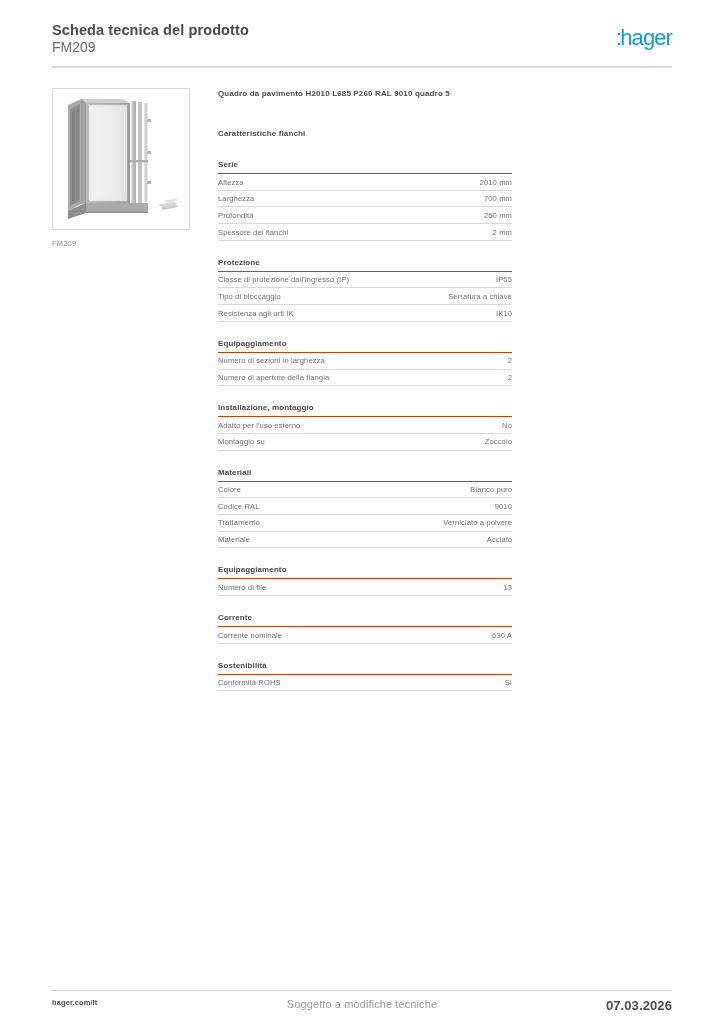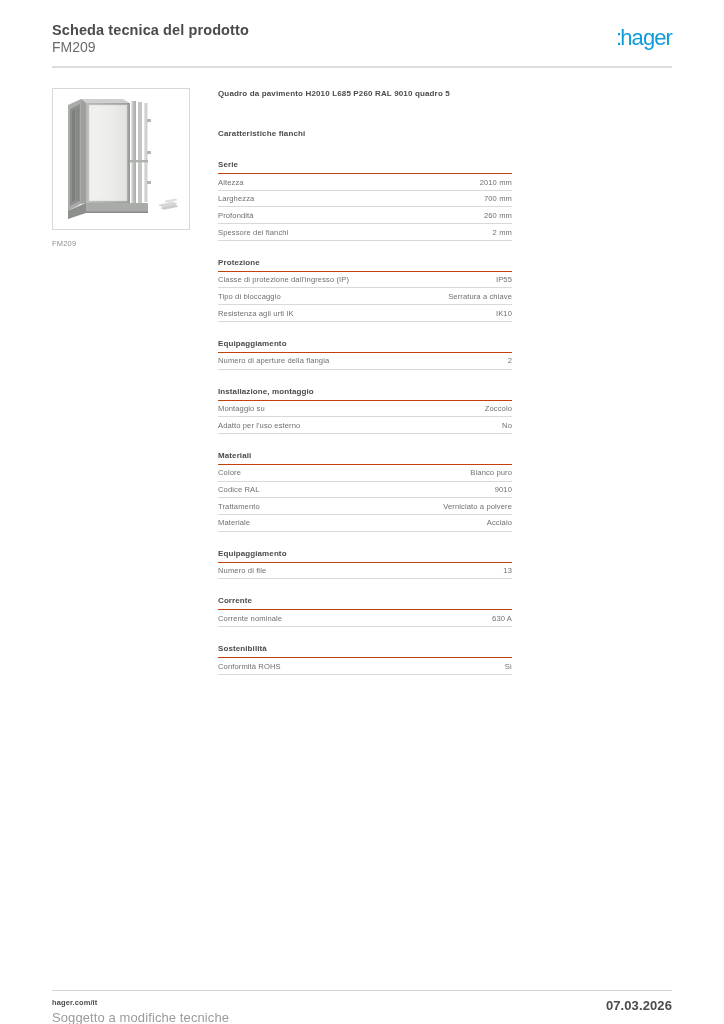--- a/index.html
+++ b/index.html
@@ -176,23 +176,23 @@
   .footer-left {
     position: absolute;
     left: 0; top: 0;
     font-size: 7.5px;
     font-weight: bold;
     color: #4a4b4d;
     letter-spacing: 0.1px;
   }
   .footer-center {
     position: absolute;
-    left: 0; right: 0; top: 12px;
-    text-align: left;
-    font-size: 13px;
+    left: 0; right: 0; top: 0;
+    text-align: center;
+    font-size: 11px;
     color: #9a9b9d;
     letter-spacing: 0.1px;
   }
   .footer-right {
     position: absolute;
     right: 0; top: 0;
     font-size: 13px;
     font-weight: bold;
     color: #4a4b4d;
     letter-spacing: 0.1px;
@@ -320,37 +320,41 @@
                   <td class="spec-value">IK10</td>
                 </tr>
               </tbody>
             </table>
           </div>
           <div class="spec-group">
             <div class="group-title">Equipaggiamento</div>
             <table class="spec-table">
               <tbody>
                 <tr class="spec-row">
+                  <td class="spec-label">Numero di sezioni in larghezza</td>
+                  <td class="spec-value">2</td>
+                </tr>
+                <tr class="spec-row">
                   <td class="spec-label">Numero di aperture della flangia</td>
                   <td class="spec-value">2</td>
                 </tr>
               </tbody>
             </table>
           </div>
           <div class="spec-group">
             <div class="group-title">Installazione, montaggio</div>
             <table class="spec-table">
               <tbody>
                 <tr class="spec-row">
+                  <td class="spec-label">Adatto per l'uso esterno</td>
+                  <td class="spec-value">No</td>
+                </tr>
+                <tr class="spec-row">
                   <td class="spec-label">Montaggio su</td>
                   <td class="spec-value">Zoccolo</td>
-                </tr>
-                <tr class="spec-row">
-                  <td class="spec-label">Adatto per l'uso esterno</td>
-                  <td class="spec-value">No</td>
                 </tr>
               </tbody>
             </table>
           </div>
           <div class="spec-group">
             <div class="group-title">Materiali</div>
             <table class="spec-table">
               <tbody>
                 <tr class="spec-row">
                   <td class="spec-label">Colore</td>

